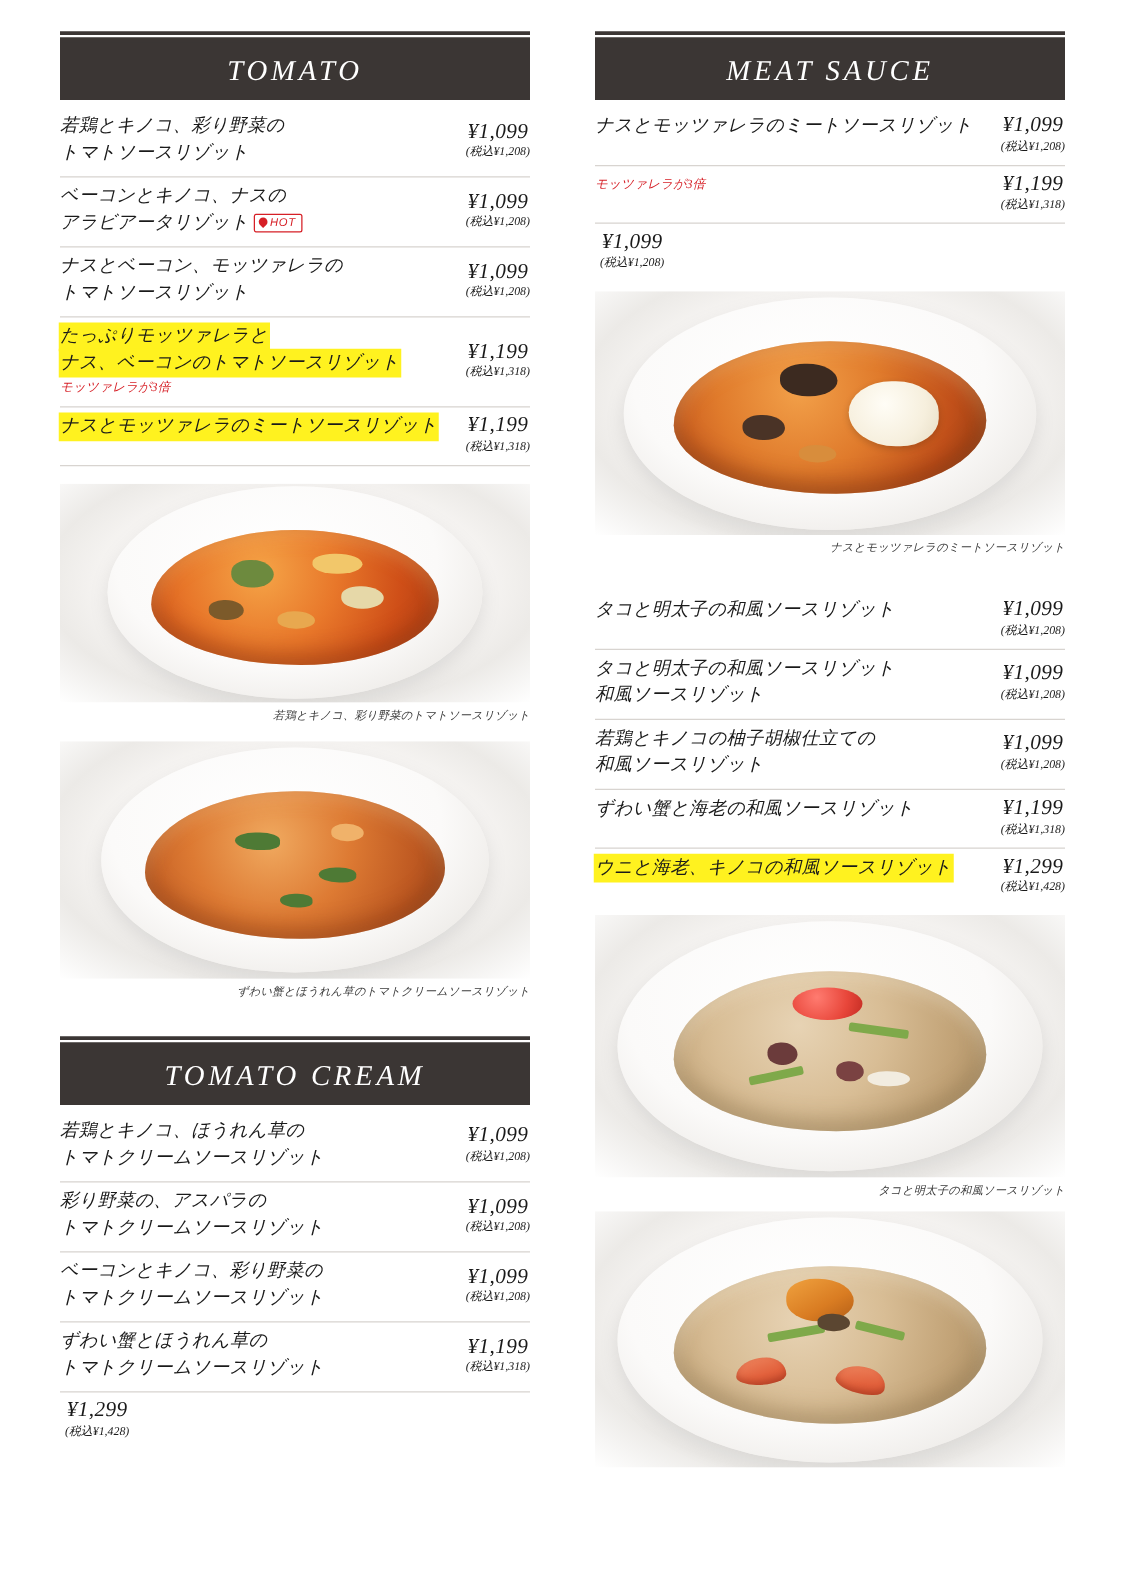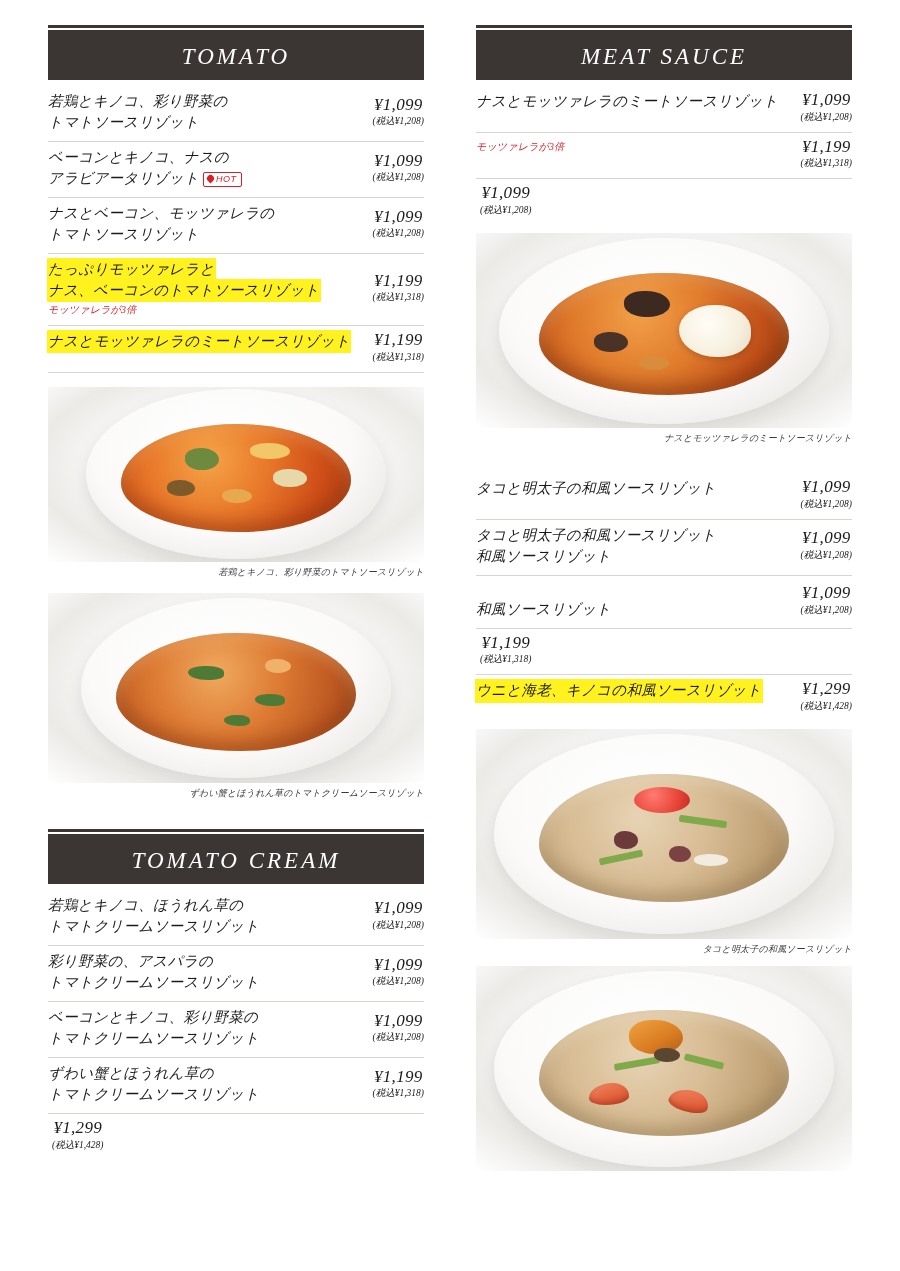--- a/index.html
+++ b/index.html
@@ -455,30 +455,33 @@
             <span class="nameline">和風ソースリゾット</span>
           </div>
           <div class="price-wrap">
             <span class="price">¥1,099</span>
             <span class="price-tax">(税込¥1,208)</span>
           </div>
         </div>
 
         <div class="item">
           <div class="item-names">
-            <br>
+            <span class="nameline">若鶏とキノコの柚子胡椒仕立ての</span><br>
             <span class="nameline">和風ソースリゾット</span>
           </div>
           <div class="price-wrap">
             <span class="price">¥1,099</span>
             <span class="price-tax">(税込¥1,208)</span>
           </div>
         </div>
 
         <div class="item">
+          <div class="item-names">
+            <span class="nameline">ずわい蟹と海老の和風ソースリゾット</span>
+          </div>
           <div class="price-wrap">
             <span class="price">¥1,199</span>
             <span class="price-tax">(税込¥1,318)</span>
           </div>
         </div>
 
         <div class="item" style="border-bottom:none">
           <div class="item-names">
             <span class="nameline hl">ウニと海老、キノコの和風ソースリゾット</span>
           </div>

